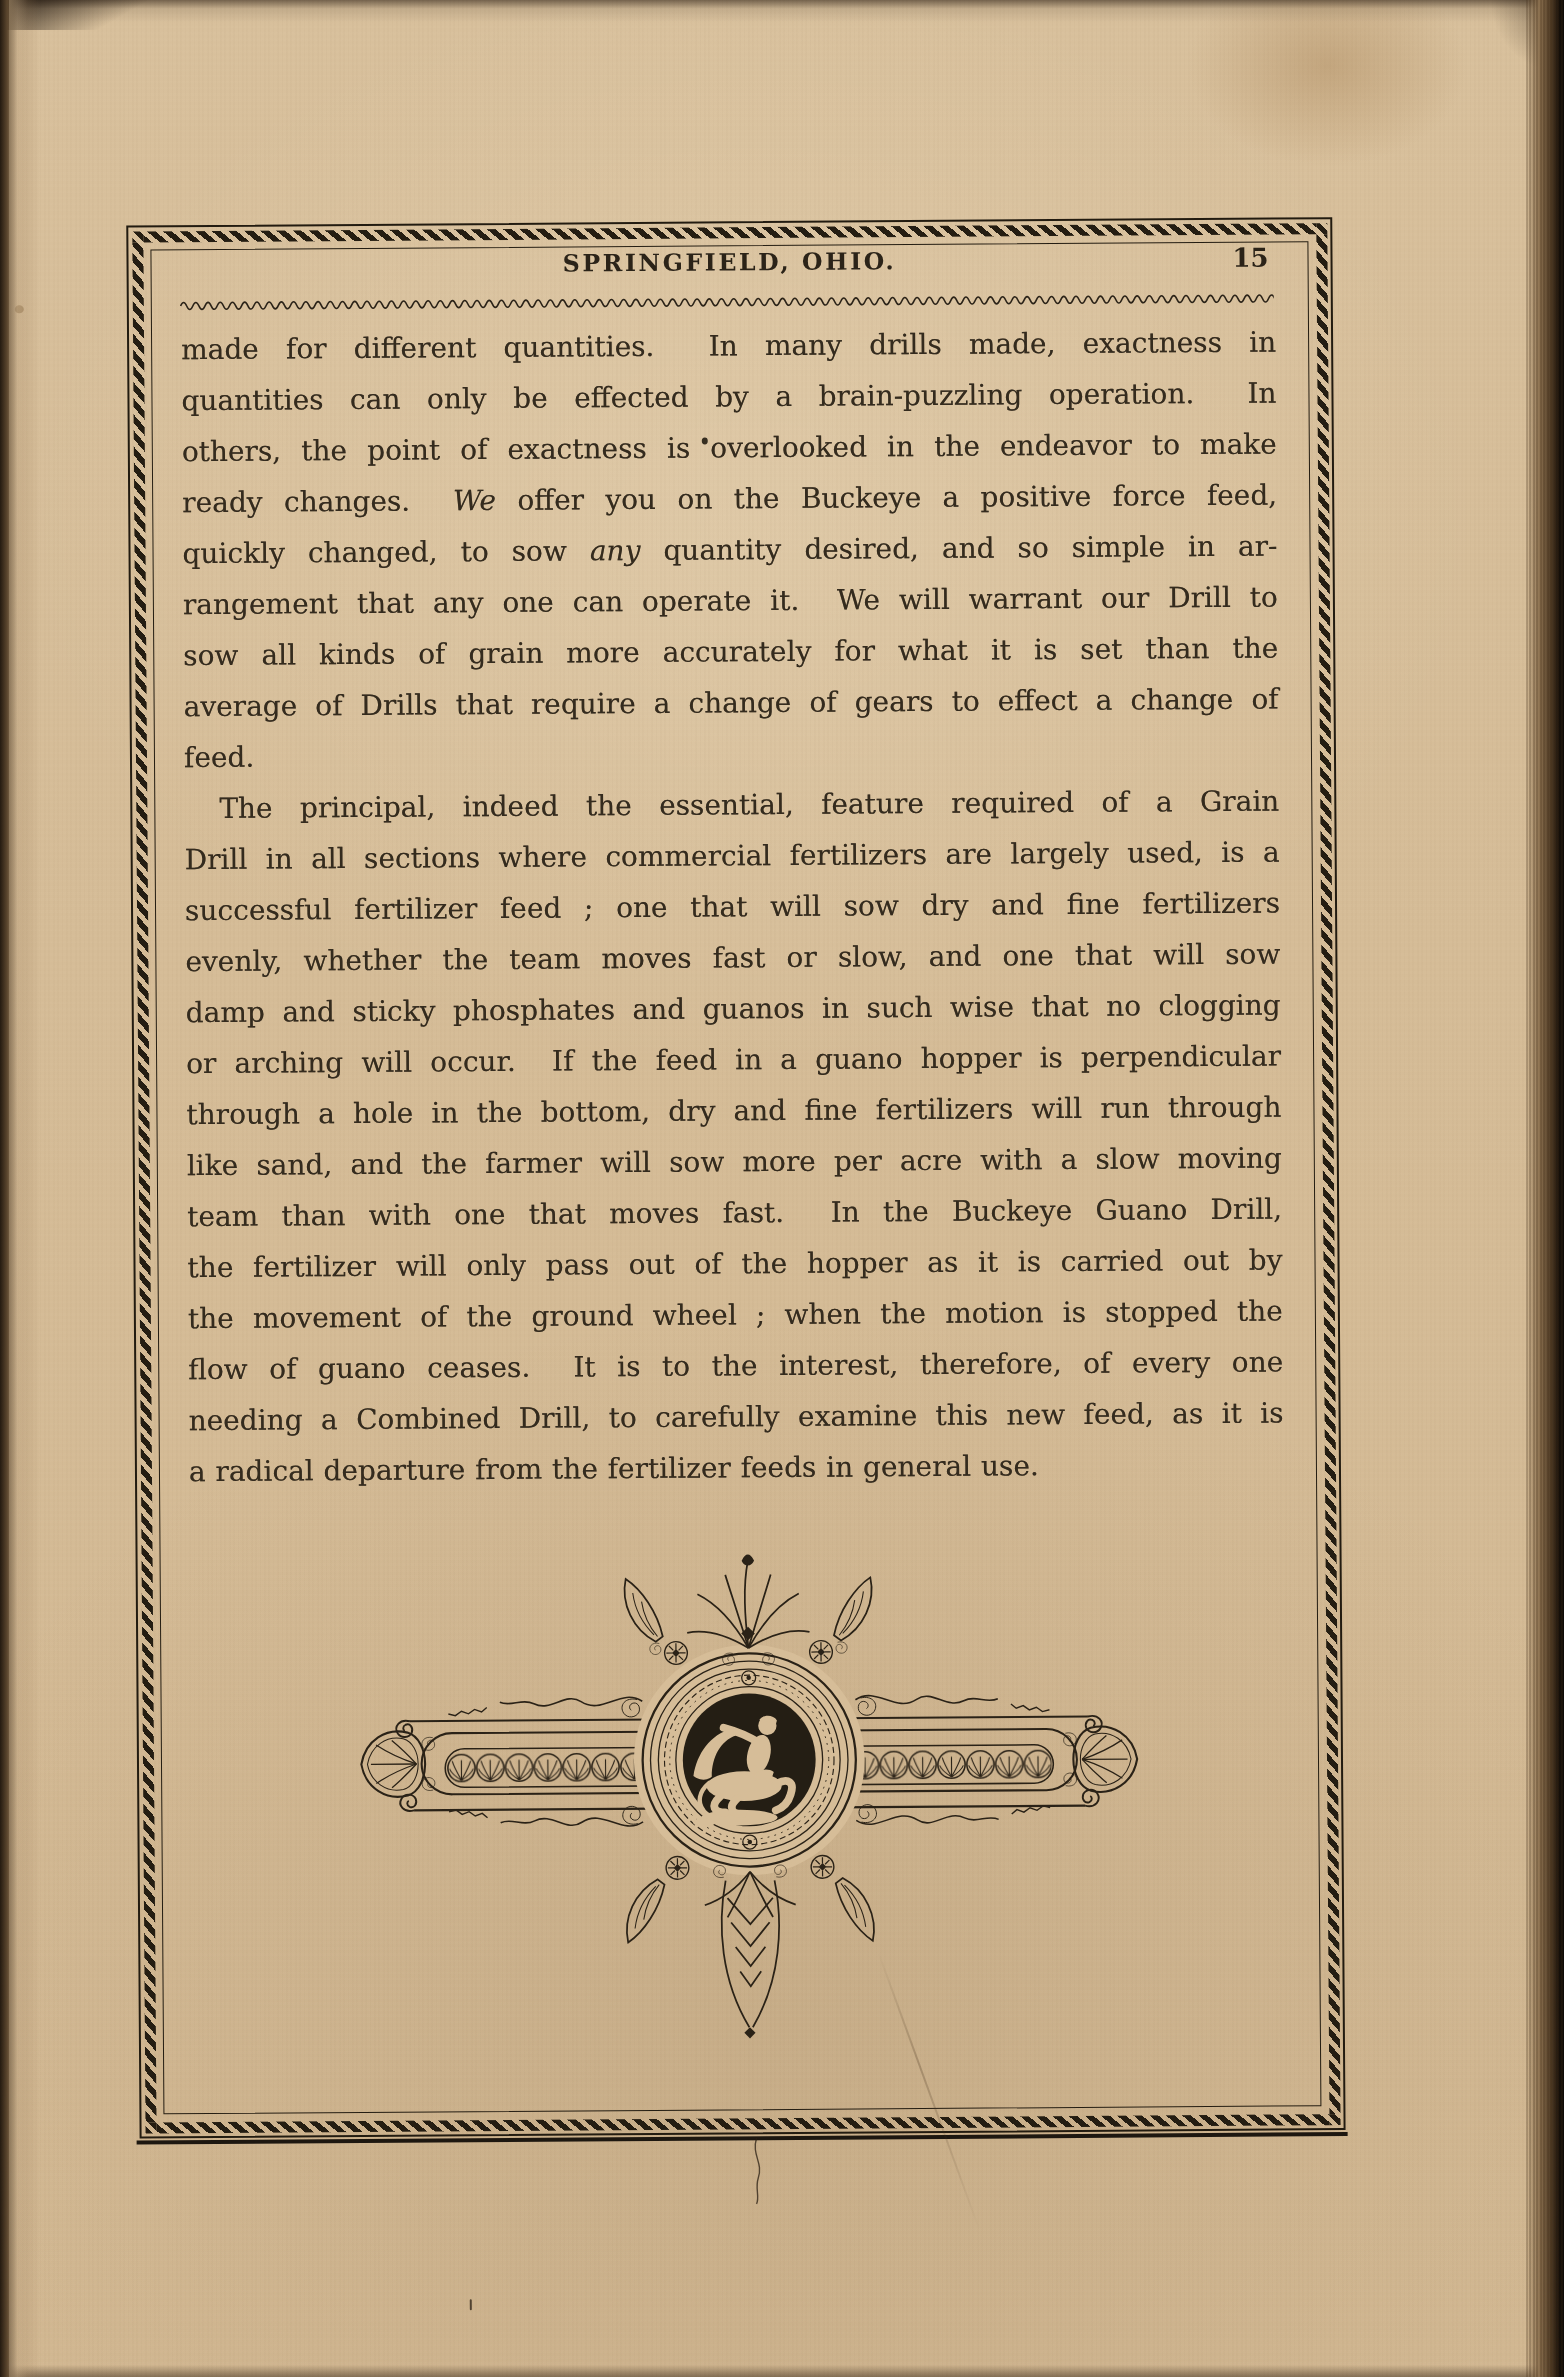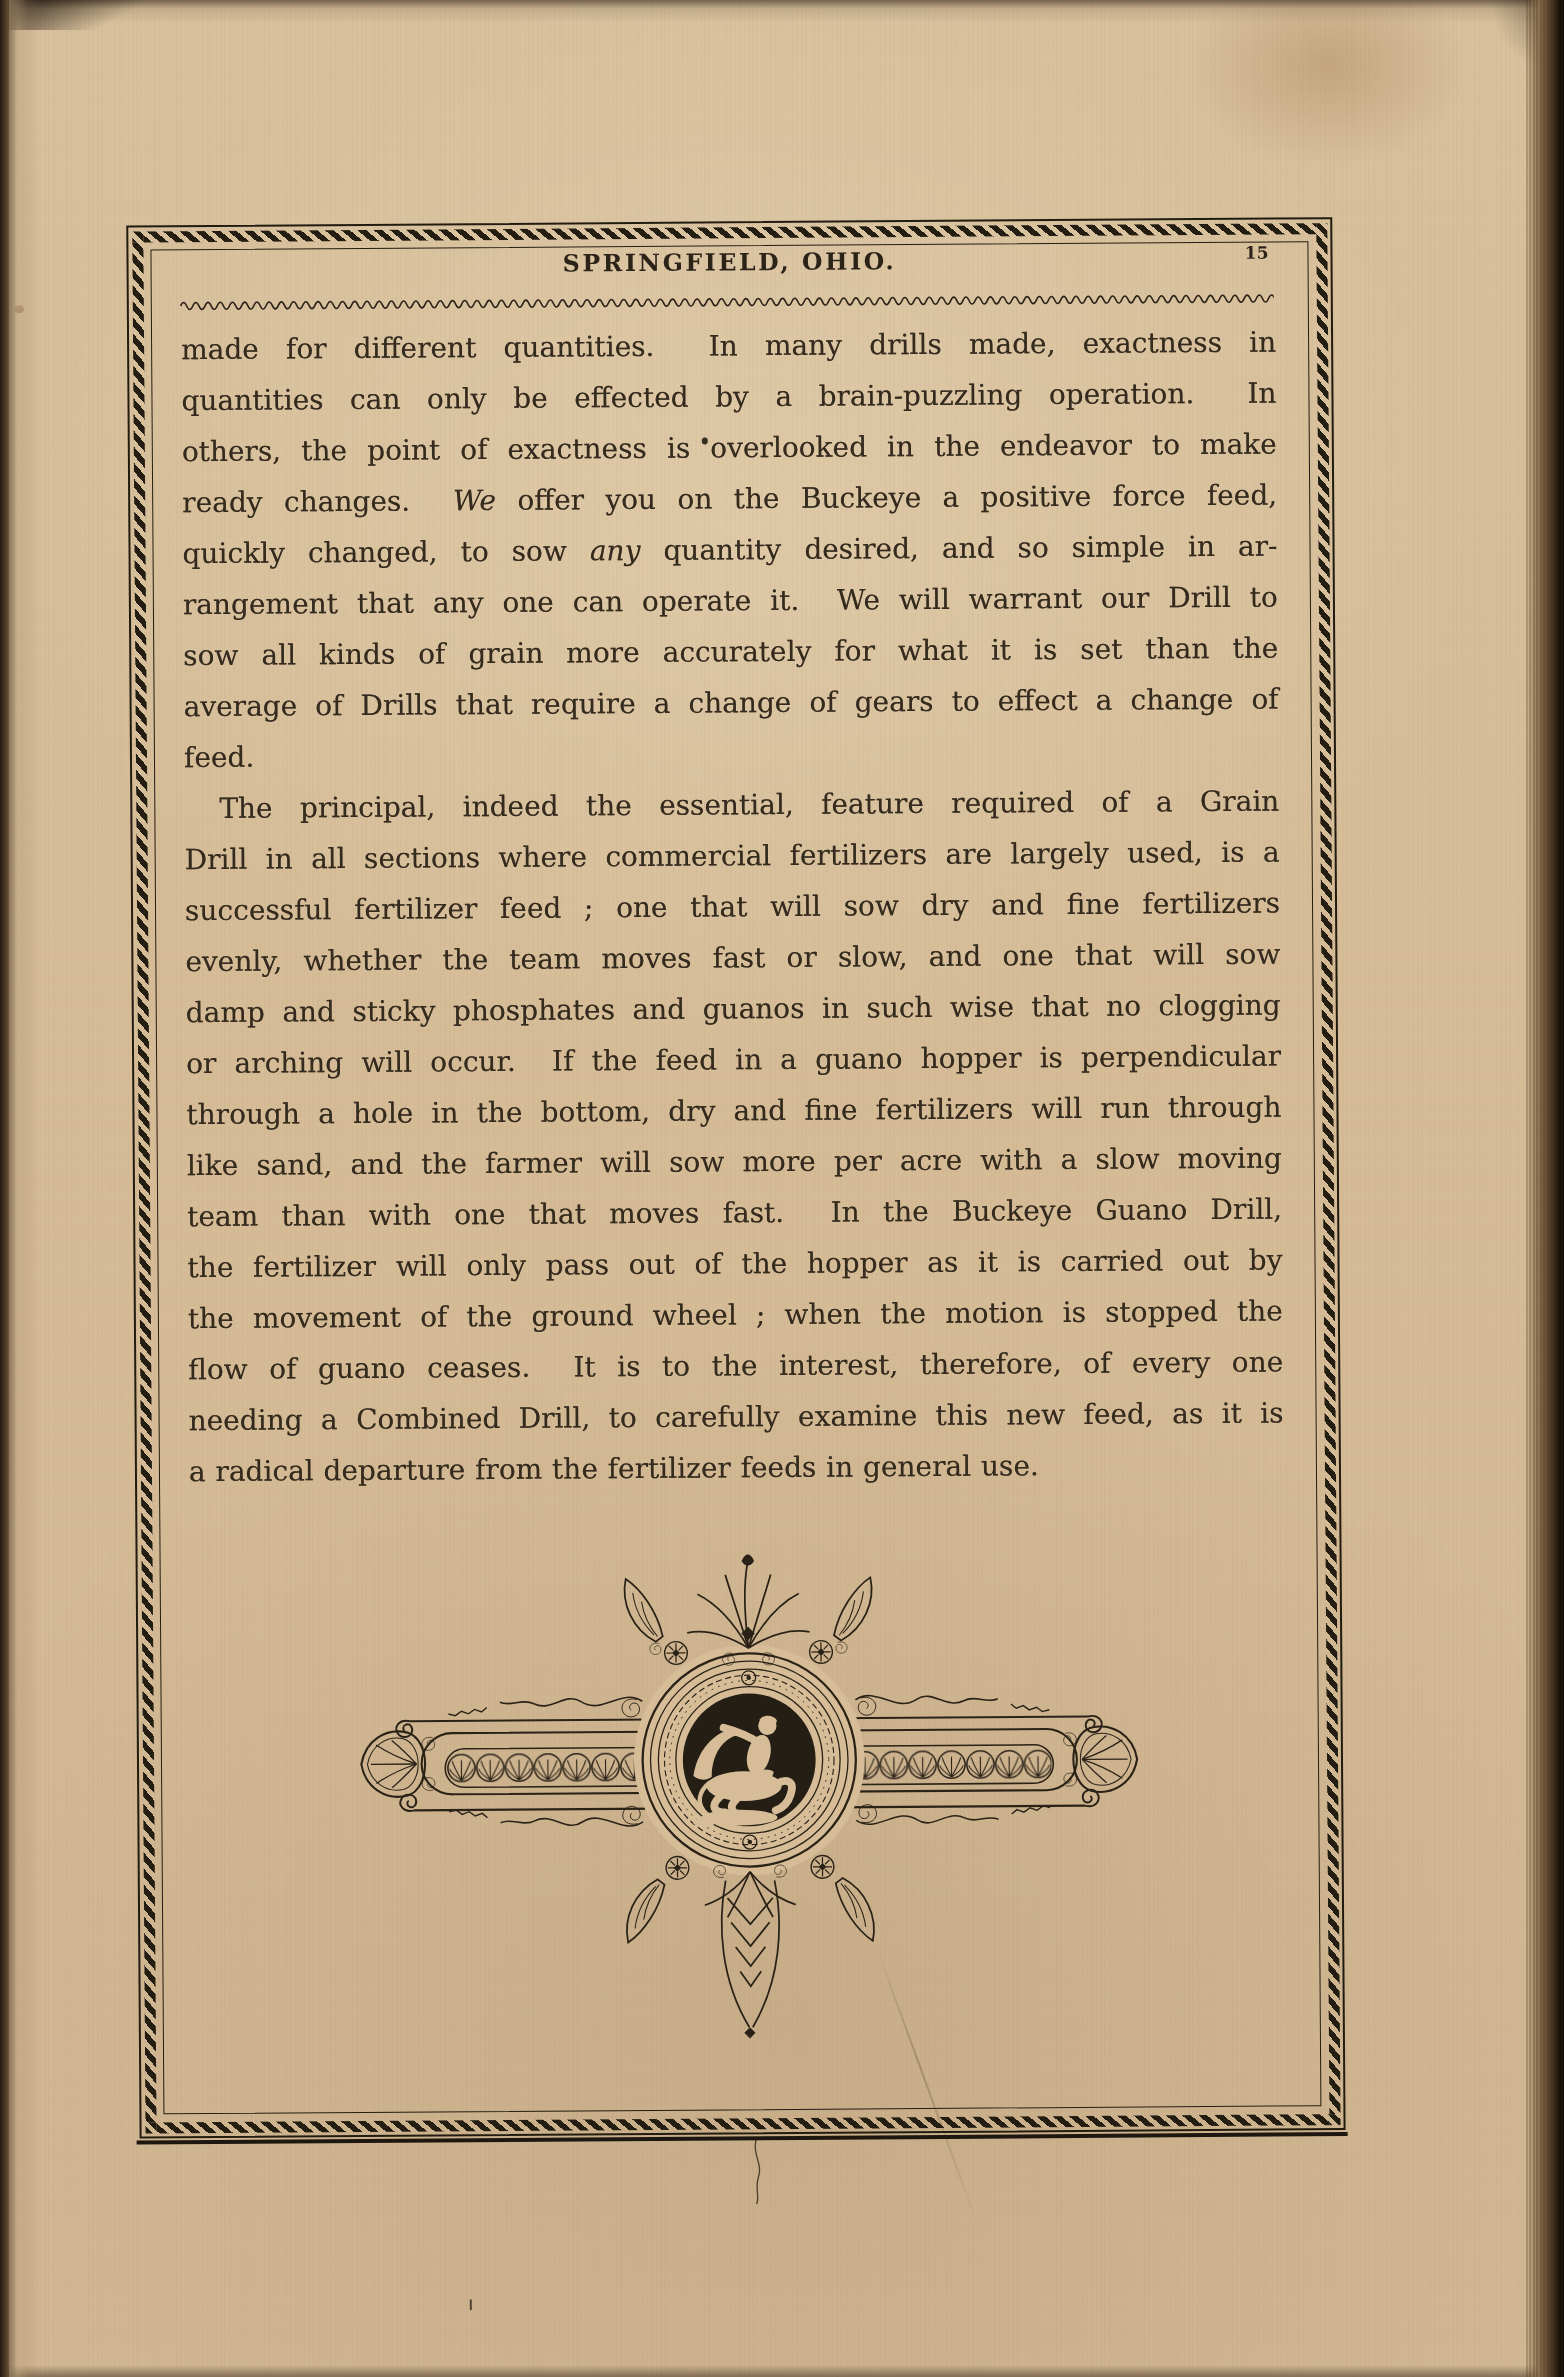--- a/index.html
+++ b/index.html
@@ -56,21 +56,21 @@
   .frame{position:absolute;left:133px;top:221px;width:1206px;height:1913px;
     border:2.6px solid #221b10;box-sizing:border-box;}
   .frame .rope{position:absolute;inset:3.5px;border:11.4px solid transparent;
     border-image:repeating-linear-gradient(45deg,#241d12 0 6.1px, rgba(0,0,0,0) 6.1px 11.4px) 13;}
   .frame .innerline{position:absolute;inset:22px;border:1.7px solid #241d12;}
   .frame .heavybase{position:absolute;left:-5.2px;right:-3.5px;bottom:-7.9px;height:4.4px;background:#1d1710;}
 
   .header-title{position:absolute;left:133px;top:248px;width:1206px;text-align:center;
     font-size:23.6px;font-weight:bold;letter-spacing:2.6px;color:var(--ink);}
   .page-number{position:absolute;left:1170px;top:246px;width:105px;text-align:right;
-    font-size:17px;font-weight:bold;color:var(--ink);}
+    font-size:26px;font-weight:bold;color:var(--ink);}
   .wavy{position:absolute;left:185px;top:294px;}
 
   .bodytext{position:absolute;left:187px;top:320px;width:1095px;
     font-size:28px;line-height:51px;color:var(--ink-soft);
     text-shadow:0 0 0.4px rgba(43,35,24,.55);}
   .tline{text-align:justify;text-align-last:justify;white-space:normal;word-spacing:0.9px;}
   .tline.last{text-align-last:left;}
 
   .ornament{position:absolute;left:345px;top:1550px;width:804px;height:498px;}
 

